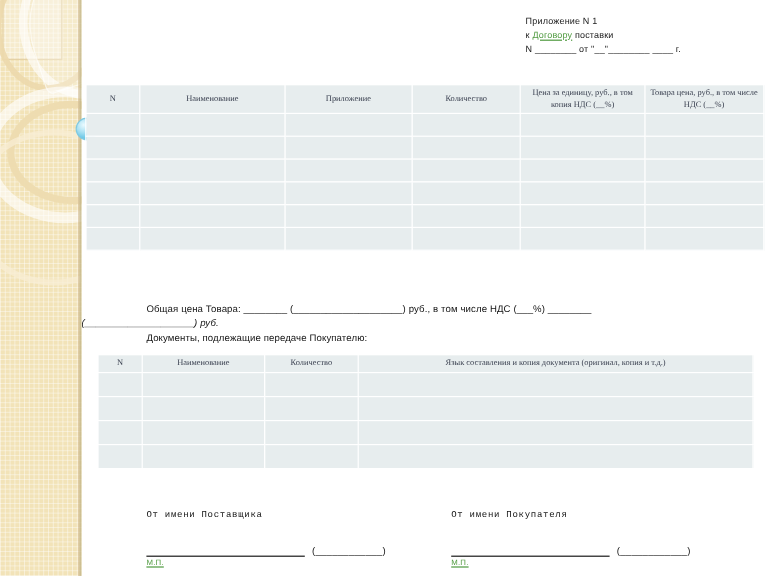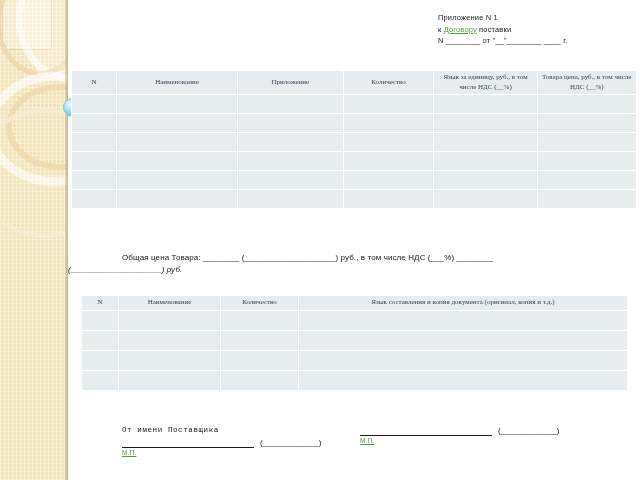--- a/index.html
+++ b/index.html
@@ -160,38 +160,38 @@
   #sign-block {
     position: absolute;
     left: 54px; top: 423px;
     width: 500px;
     font-size: 8px;
     color: #141414;
   }
   #sign-title { line-height: 12px; }
   .sign-cols {
     display: flex;
-    gap: 6px;
+    gap: 22px;
     margin-top: 1px;
   }
   .sign-col { width: 232px; }
   .sign-role {
     font-family: "Liberation Mono", monospace;
     font-size: 7.5px;
     letter-spacing: .6px;
     line-height: 12px;
     white-space: nowrap;
   }
   .sign-lines {
     display: flex;
-    align-items: center;
+    align-items: flex-start;
     gap: 6px;
     font-size: 8px;
     line-height: 11px;
-    margin-top: 1px;
+    margin-top: 18px;
   }
   .sign-rule { flex: 0 0 132px; border-bottom: 1px solid #1a1a1a; height: 9px; }
   .sign-paren { white-space: nowrap; letter-spacing: .2px; }
   .sign-stamp {
     margin-top: 1px;
     font-size: 6.5px;
     color: #4f9a3f;
     text-decoration: underline;
     letter-spacing: .2px;
   }
@@ -230,21 +230,21 @@
       <col style="width:75px">
         <col style="width:85px">
         <col style="width:82px">
     </colgroup>
     <thead>
       <tr>
         <td class="hdr">N</td>
         <td class="hdr">Наименование</td>
         <td class="hdr">Приложение</td>
         <td class="hdr">Количество</td>
-        <td class="hdr">Язык за единицу, руб., в том числе НДС (__%)</td>
+        <td class="hdr">Цена за единицу, руб., в том копия НДС (__%)</td>
         <td class="hdr">Товара цена, руб., в том числе НДС (__%)</td>
       </tr>
     </thead>
     <tbody>
       <tr>
           <td style="height:18px"></td>
           <td></td>
           <td></td>
           <td></td>
           <td></td>
@@ -290,20 +290,21 @@
           <td></td>
           <td></td>
         </tr>
     </tbody>
   </table>
 
   <div class="para" id="para-total">
     <div class="l1">Общая цена Товара: ________ (____________________) руб., в том числе НДС (___%) ________</div>
     <div class="l2">(____________________) руб.</div>
   </div>
+  <div class="para" id="para-docs">Документы, подлежащие передаче Покупателю:</div>
 
   <table class="doc-table" id="table-docs">
     <colgroup>
       <col style="width:37px">
         <col style="width:102px">
         <col style="width:78px">
         <col style="width:329px">
     </colgroup>
     <thead>
       <tr>
@@ -347,20 +348,21 @@
       <div class="sign-col">
         <div class="sign-role">От имени Поставщика</div>
         <div class="sign-lines">
           <div class="sign-rule"></div>
           <div class="sign-paren">(____________)</div>
         </div>
         <div class="sign-stamp">М.П.</div>
       </div>
 
       <div class="sign-col">
+        <div class="sign-role">От имени Покупателя</div>
         <div class="sign-lines">
           <div class="sign-rule"></div>
           <div class="sign-paren">(____________)</div>
         </div>
         <div class="sign-stamp">М.П.</div>
       </div>
 
     </div>
   </div>
 

